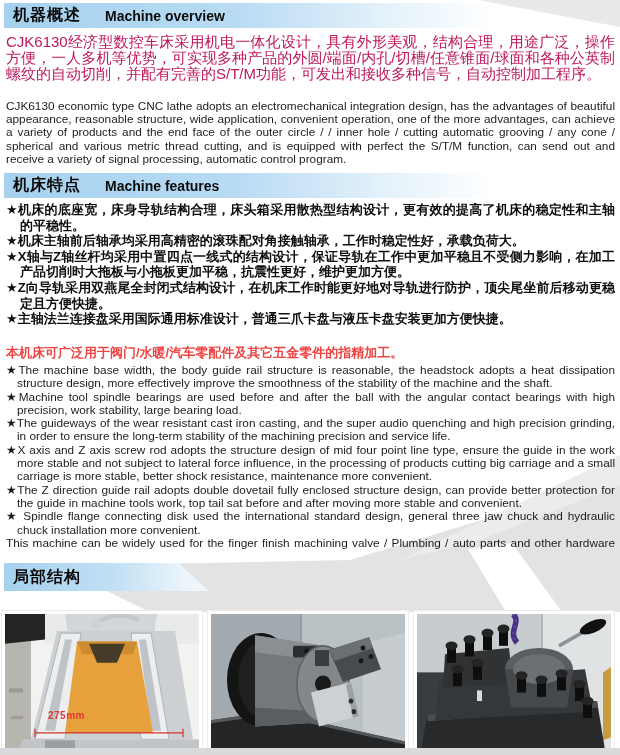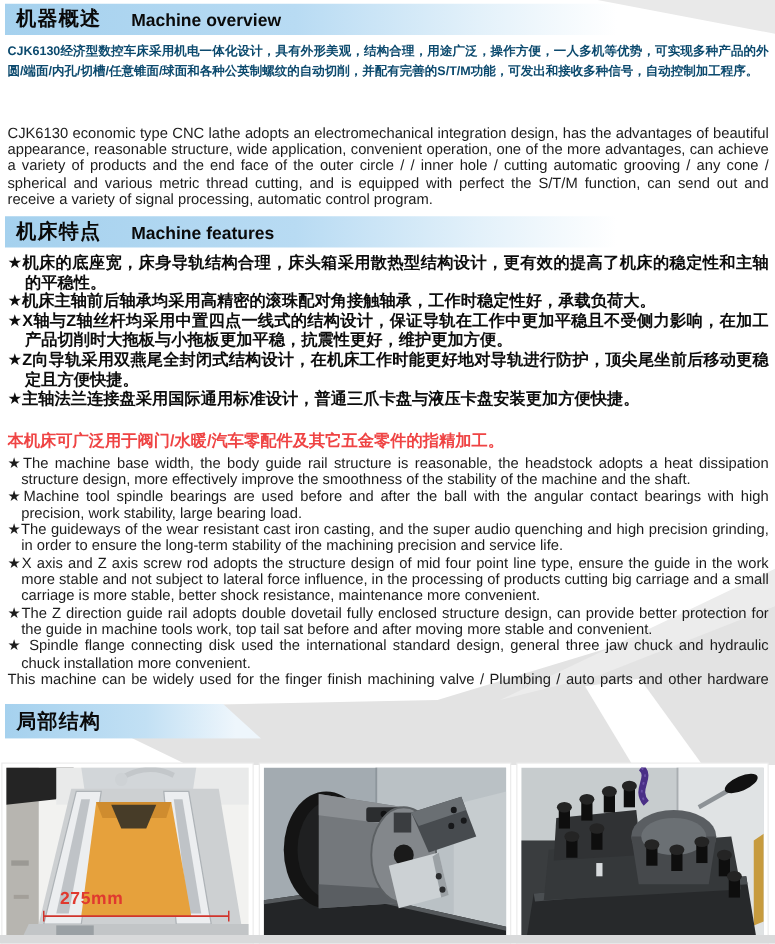--- a/index.html
+++ b/index.html
@@ -25,22 +25,22 @@
   .bar2{margin-top:7px;}
   .bar3{
     margin-top:13px;width:196px;height:28px;
     background:linear-gradient(90deg,#a5d1ee 0%,#c2e0f4 55%,#eef6fc 90%);
     clip-path:polygon(0 0,85% 0,100% 100%,0 100%);
   }
   
   .content{position:relative;z-index:1;}
   .p-cn{
     margin:6px 5px 0 6px;height:63px;overflow:hidden;
-    font-size:10px;line-height:15.8px;text-align:justify;
-    color:#0c4a6e;font-weight:bold;
+    font-size:15px;line-height:15.8px;text-align:justify;
+    color:#be185d;font-weight:normal;
   }
   .p-en{
     margin:3px 5px 0 6px;height:66px;overflow:hidden;
     font-size:11.8px;line-height:13.2px;text-align:justify;color:#1c1c1c;
   }
   .list-cn{margin:4px 5px 0 6px;height:140px;overflow:hidden;}
   .list-cn .feat{
     font-size:13px;line-height:15.6px;text-align:justify;color:#0d0d0d;font-weight:bold;
     padding-left:14px;text-indent:-14px;
   }
@@ -61,21 +61,21 @@
     display:flex;gap:6px;
   }
   .photo{
     width:200px;height:144px;box-sizing:border-box;
     background:#fff;padding:3px;position:relative;
     box-shadow:0 0 0 1px #ececec;
   }
   .photo svg{display:block;width:194px;height:138px;}
   .dim-label{
     position:absolute;left:46px;top:99px;
-    font-size:14px;font-weight:bold;color:#e0392f;letter-spacing:.5px;
+    font-size:10px;font-weight:bold;color:#e0392f;letter-spacing:.5px;
   }
   .bottom-strip{
     position:absolute;left:0;right:0;bottom:0;height:7px;
     background:#d9dadb;z-index:3;
   }
 </style>
 </head>
 <body>
 
 <svg class="decor" viewBox="0 0 620 755">

